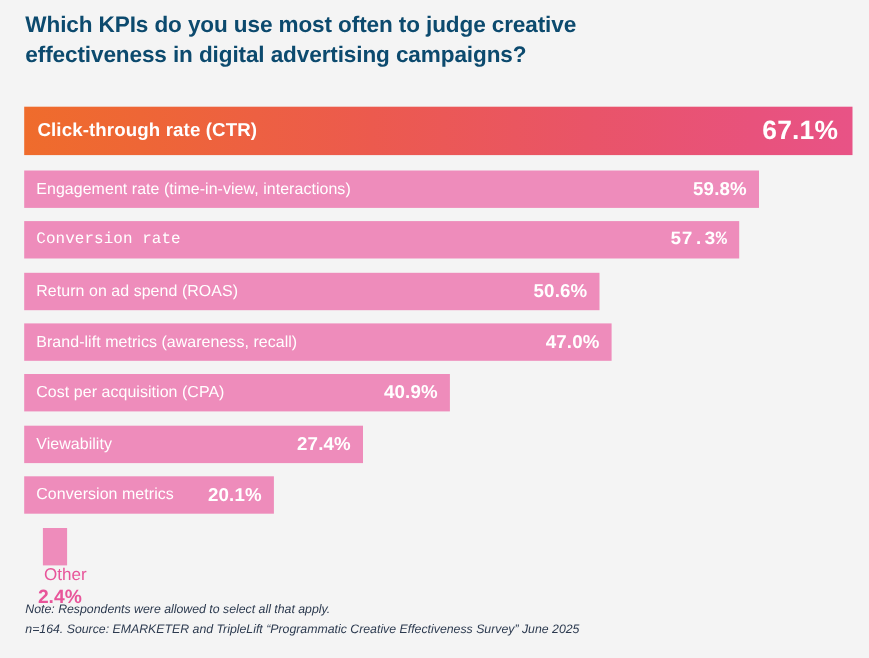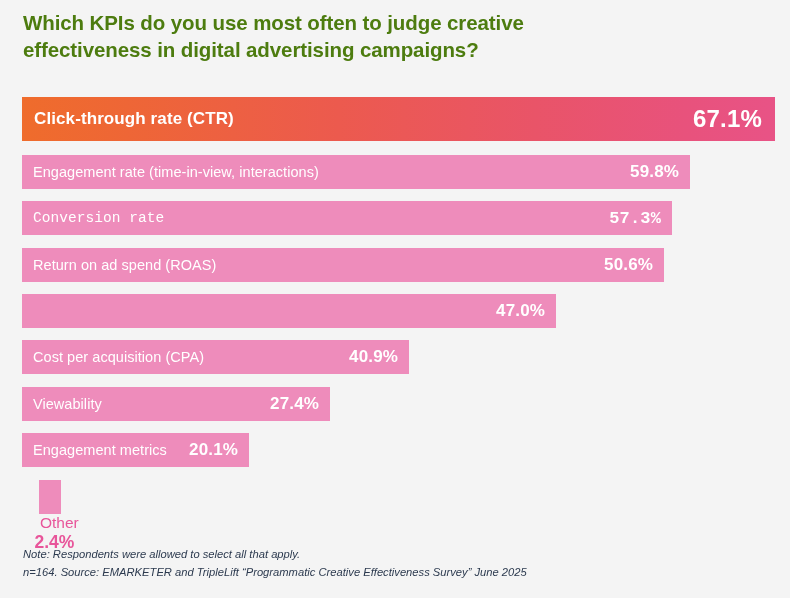--- a/index.html
+++ b/index.html
@@ -26,21 +26,21 @@
 
   
   .chart-title {
     position: absolute;
     left: 23px;
     top: 10px;
     width: 630px;
     font-size: 20.5px;
     font-weight: bold;
     line-height: 26.5px;
-    color: #4d7c0f;
+    color: #0c4a6e;
     letter-spacing: -0.1px;
   }
   .chart-title .tline { display: block; }
 
   
   .bars {
     position: absolute;
     left: 0;
     top: 0;
     width: 790px;
@@ -155,41 +155,42 @@
       <div class="bar-row normal" style="top: 155px; width: 668px;">
         <span class="bar-label">Engagement rate (time-in-view, interactions)</span>
         <span class="bar-spacer"></span>
         <span class="bar-value">59.8%</span>
       </div>
       <div class="bar-row normal" style="top: 201px; width: 650px; font-family: Liberation Mono, monospace;">
         <span class="bar-label">Conversion rate</span>
         <span class="bar-spacer"></span>
         <span class="bar-value">57.3%</span>
       </div>
-      <div class="bar-row normal" style="top: 248px; width: 642px;">
+      <div class="bar-row normal" style="top: 248px; width: 523px;">
         <span class="bar-label">Return on ad spend (ROAS)</span>
         <span class="bar-spacer"></span>
         <span class="bar-value">50.6%</span>
       </div>
       <div class="bar-row normal" style="top: 294px; width: 534px;">
+        <span class="bar-label">Brand-lift metrics (awareness, recall)</span>
         <span class="bar-spacer"></span>
         <span class="bar-value">47.0%</span>
       </div>
       <div class="bar-row normal" style="top: 340px; width: 387px;">
         <span class="bar-label">Cost per acquisition (CPA)</span>
         <span class="bar-spacer"></span>
         <span class="bar-value">40.9%</span>
       </div>
       <div class="bar-row normal" style="top: 387px; width: 308px;">
         <span class="bar-label">Viewability</span>
         <span class="bar-spacer"></span>
         <span class="bar-value">27.4%</span>
       </div>
       <div class="bar-row normal" style="top: 433px; width: 227px;">
-        <span class="bar-label">Engagement metrics</span>
+        <span class="bar-label">Conversion metrics</span>
         <span class="bar-spacer"></span>
         <span class="bar-value">20.1%</span>
       </div>
       <div class="other-row" style="top: 480px; flex-direction: column;">
         <div class="other-swatch" style="width: 22px;"></div>
         <span class="other-label">Other</span>
         <span class="other-value">2.4%</span>
       </div>
     </div>
 

